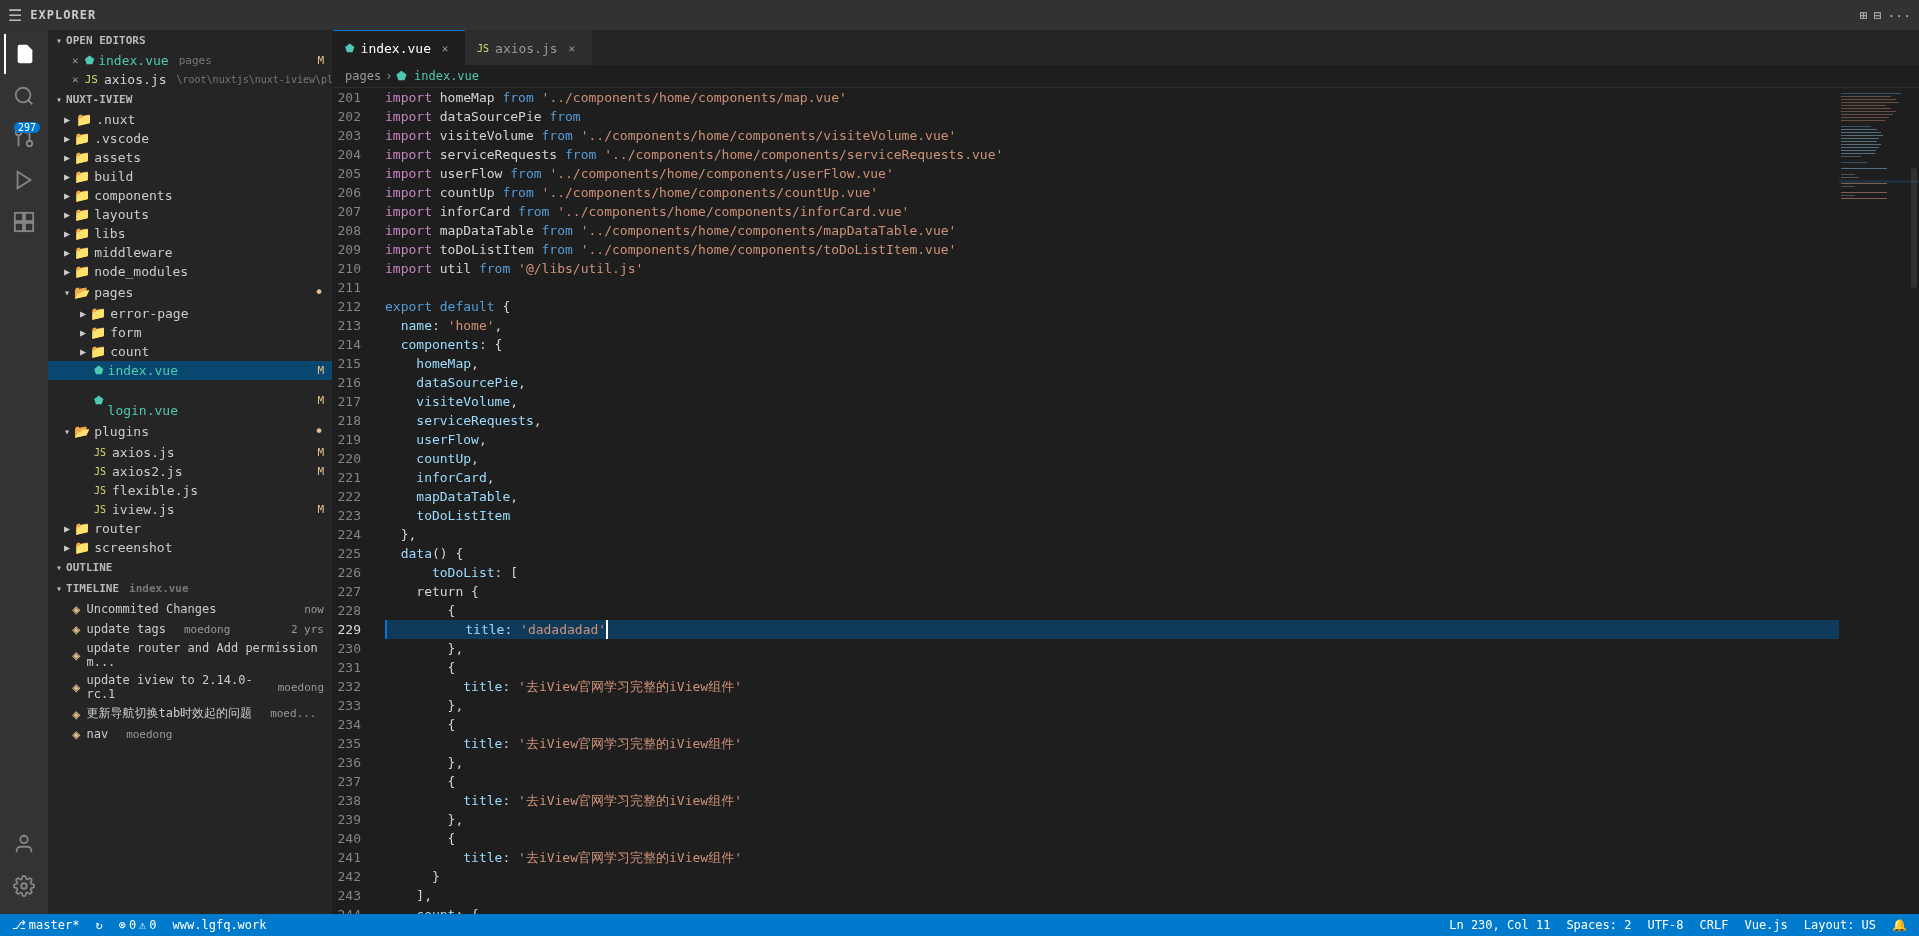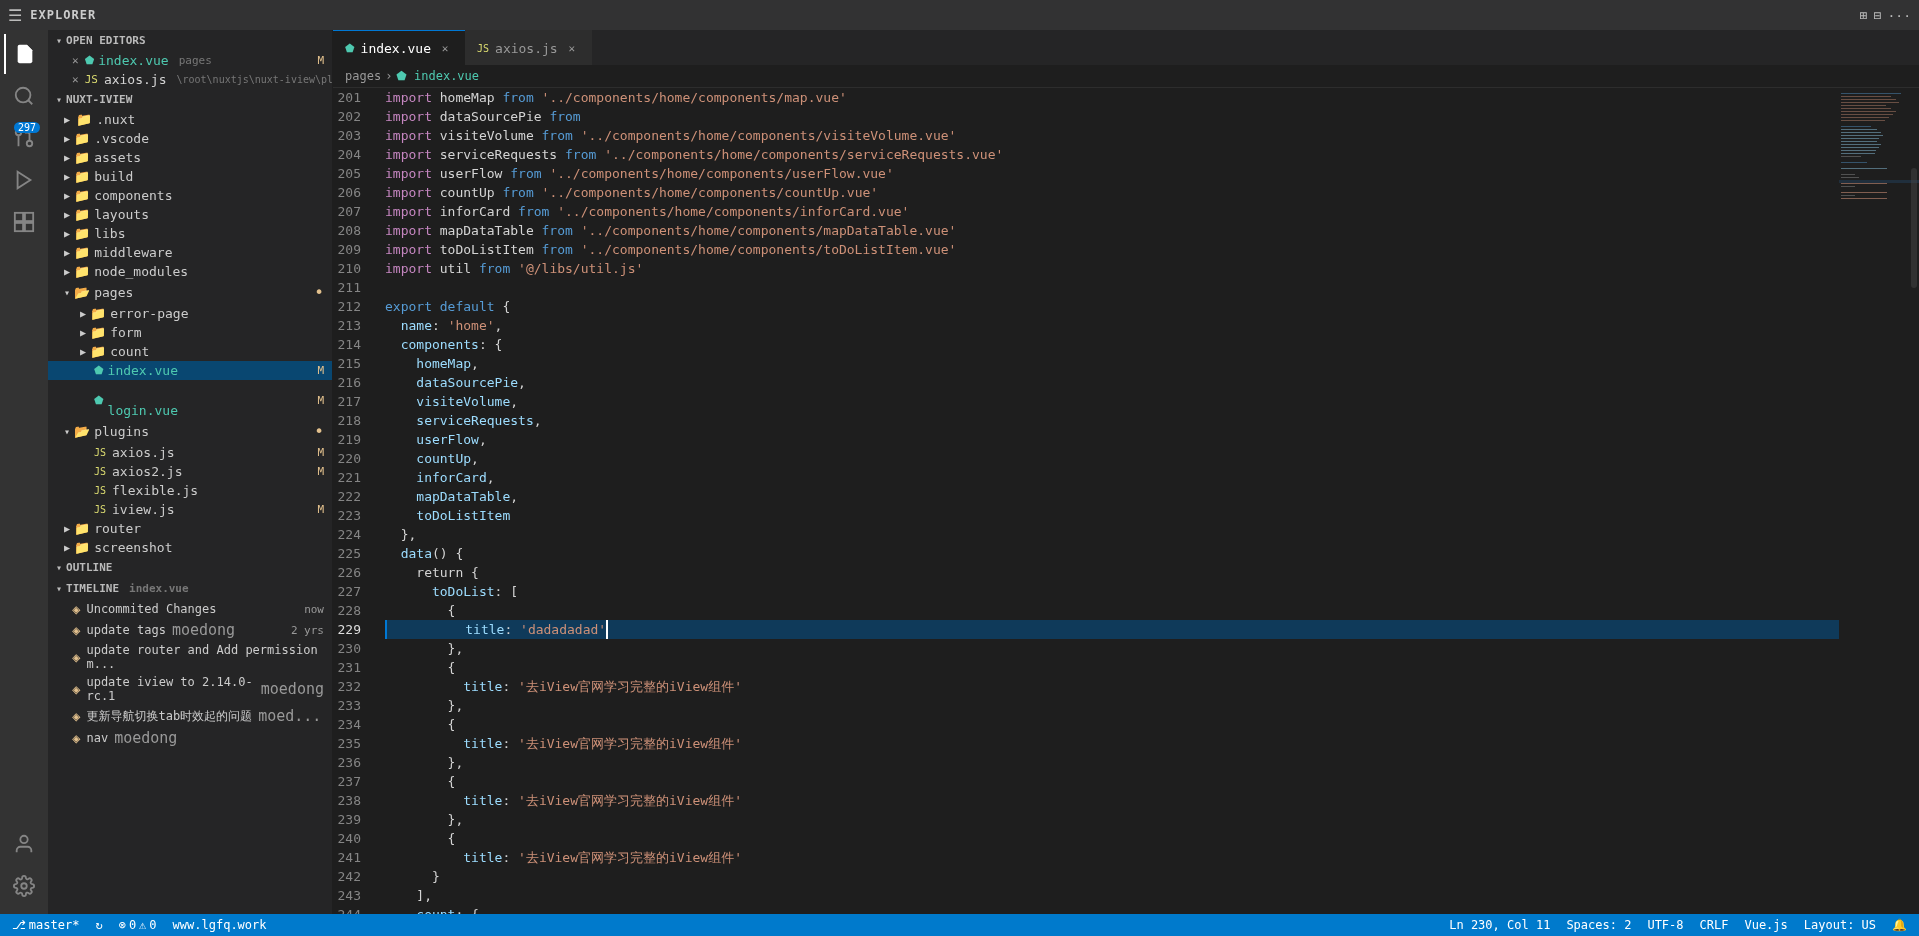--- a/index.html
+++ b/index.html
@@ -264,21 +264,21 @@
     .timeline-entry {
       display: flex;
       align-items: center;
       padding: 2px 8px 2px 24px;
       font-size: 12px;
       color: #ccc;
       gap: 6px;
       cursor: pointer;
     }
     .timeline-time { margin-left: auto; color: #999; font-size: 11px; }
-    .timeline-author { color: #999; font-size: 15px; margin-left: 0; }
+    .timeline-author { color: #999; font-size: 11px; margin-left: 12px; }
     .tl-icon { color: #e2c08d; font-size: 14px; }
   </style>
 </head>
 <body>
 
 <div class="title-bar">
   <span style="color:#bbb;font-size:16px;cursor:pointer;">☰</span>
   <span style="color:#ccc;font-size:12px;font-weight:600;letter-spacing:1px;">EXPLORER</span>
   <div style="margin-left:auto;display:flex;gap:6px;">
     <span style="color:#bbb;cursor:pointer;">⊞</span>
@@ -619,22 +619,22 @@
           <div class="code-line"><span style="color: rgb(156, 220, 254);">    dataSourcePie</span><span style="color: rgb(212, 212, 212);">,</span></div>
           <div class="code-line"><span style="color: rgb(156, 220, 254);">    visiteVolume</span><span style="color: rgb(212, 212, 212);">,</span></div>
           <div class="code-line"><span style="color: rgb(156, 220, 254);">    serviceRequests</span><span style="color: rgb(212, 212, 212);">,</span></div>
           <div class="code-line"><span style="color: rgb(156, 220, 254);">    userFlow</span><span style="color: rgb(212, 212, 212);">,</span></div>
           <div class="code-line"><span style="color: rgb(156, 220, 254);">    countUp</span><span style="color: rgb(212, 212, 212);">,</span></div>
           <div class="code-line"><span style="color: rgb(156, 220, 254);">    inforCard</span><span style="color: rgb(212, 212, 212);">,</span></div>
           <div class="code-line"><span style="color: rgb(156, 220, 254);">    mapDataTable</span><span style="color: rgb(212, 212, 212);">,</span></div>
           <div class="code-line"><span style="color: rgb(156, 220, 254);">    toDoListItem</span></div>
           <div class="code-line"><span style="color: rgb(212, 212, 212);">  },</span></div>
           <div class="code-line"><span style="color: rgb(156, 220, 254);">  data</span><span style="color: rgb(212, 212, 212);">() {</span></div>
+          <div class="code-line"><span style="color: rgb(156, 220, 254);">      toDoList</span><span style="color: rgb(212, 212, 212);">: [</span></div>
           <div class="code-line"><span style="color: rgb(212, 212, 212);">    return {</span></div>
-          <div class="code-line"><span style="color: rgb(156, 220, 254);">      toDoList</span><span style="color: rgb(212, 212, 212);">: [</span></div>
           <div class="code-line"><span style="color: rgb(212, 212, 212);">        {</span></div>
           <div class="code-line highlighted"><span style="color: rgb(156, 220, 254);">          title</span><span style="color: rgb(212, 212, 212);">: </span><span style="color: rgb(206, 145, 120);">'dadadadad'</span><span style="color: rgb(212, 212, 212);"></span><span style="border-left: 2px solid rgb(255, 255, 255); animation: 1s step-end 0s infinite normal none running blink;"></span></div>
           <div class="code-line"><span style="color: rgb(212, 212, 212);">        },</span></div>
           <div class="code-line"><span style="color: rgb(212, 212, 212);">        {</span></div>
           <div class="code-line"><span style="color: rgb(156, 220, 254);">          title</span><span style="color: rgb(212, 212, 212);">: </span><span style="color: rgb(206, 145, 120);">'去iView官网学习完整的iView组件'</span><span style="color: rgb(212, 212, 212);"></span></div>
           <div class="code-line"><span style="color: rgb(212, 212, 212);">        },</span></div>
           <div class="code-line"><span style="color: rgb(212, 212, 212);">        {</span></div>
           <div class="code-line"><span style="color: rgb(156, 220, 254);">          title</span><span style="color: rgb(212, 212, 212);">: </span><span style="color: rgb(206, 145, 120);">'去iView官网学习完整的iView组件'</span><span style="color: rgb(212, 212, 212);"></span></div>
           <div class="code-line"><span style="color: rgb(212, 212, 212);">        },</span></div>
           <div class="code-line"><span style="color: rgb(212, 212, 212);">        {</span></div>

